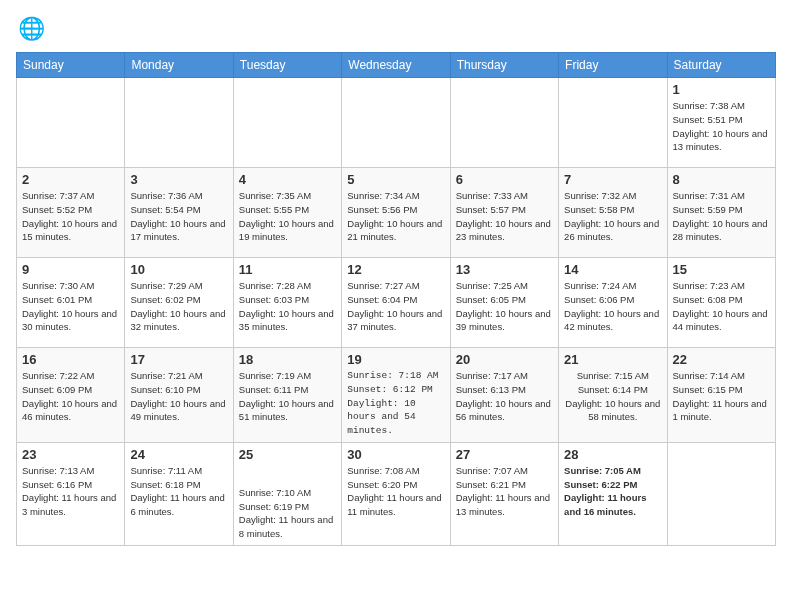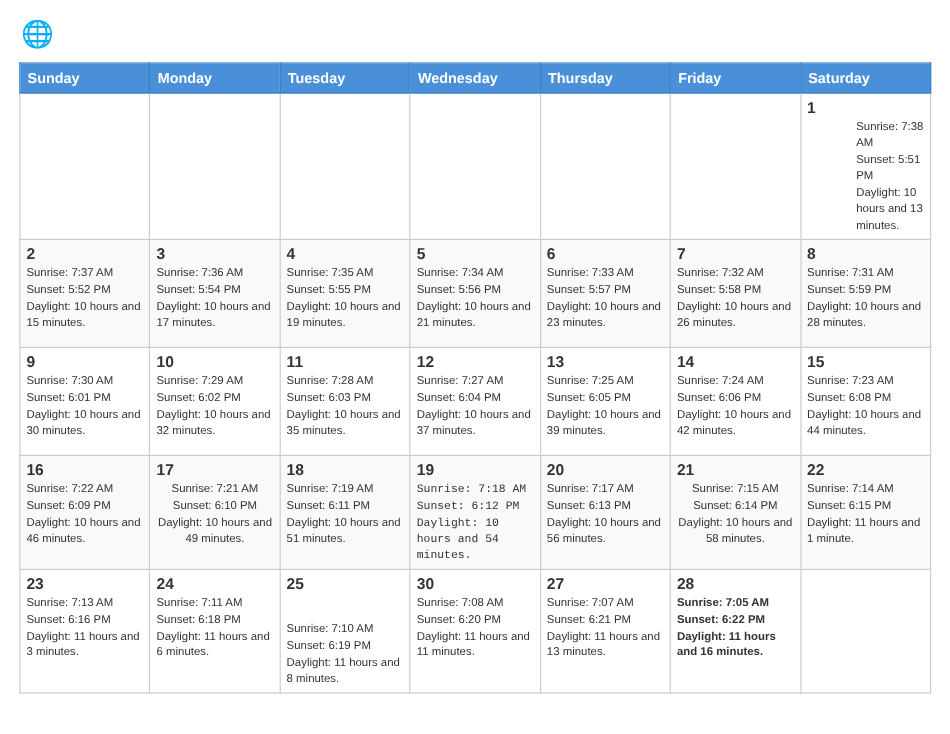--- a/index.html
+++ b/index.html
@@ -54,21 +54,21 @@
     }
     .calendar {
       width: 100%;
       border-collapse: collapse;
       border: 1px solid #ccc;
     }
     .calendar th {
       background: #4a90d9;
       color: #fff;
       font-size: 12px;
-      font-weight: bold;
+      font-weight: normal;
       padding: 5px 6px;
       border: 1px solid #3a7fc8;
       text-align: left;
     }
     .calendar td {
       width: 14.28%;
       vertical-align: top;
       border: 1px solid #ccc;
       padding: 4px 5px;
       font-size: 10px;
@@ -128,21 +128,21 @@
   <tbody id="calendar-body">
   <tr>
         <td class="empty-cell"></td>
         <td class="empty-cell"></td>
         <td class="empty-cell"></td>
         <td class="empty-cell"></td>
         <td class="empty-cell"></td>
         <td class="empty-cell"></td>
         <td>
           <span class="day-number">1</span>
-          <div class="day-info" style="white-space: pre-line; margin-left: 41px;">Sunrise: 7:38 AM
+          <div class="day-info" style="white-space: pre-line;">Sunrise: 7:38 AM
 Sunset: 5:51 PM
 Daylight: 10 hours and 13 minutes.</div>
         </td>
       </tr>
       <tr>
         <td>
           <span class="day-number">2</span>
           <div class="day-info" style="white-space: pre-line;">Sunrise: 7:37 AM
 Sunset: 5:52 PM
 Daylight: 10 hours and 15 minutes.</div>
@@ -230,21 +230,21 @@
       </tr>
       <tr>
         <td>
           <span class="day-number">16</span>
           <div class="day-info" style="white-space: pre-line;">Sunrise: 7:22 AM
 Sunset: 6:09 PM
 Daylight: 10 hours and 46 minutes.</div>
         </td>
         <td>
           <span class="day-number">17</span>
-          <div class="day-info" style="white-space: pre-line; text-align: center;">Sunrise: 7:21 AM
+          <div class="day-info" style="white-space: pre-line;">Sunrise: 7:21 AM
 Sunset: 6:10 PM
 Daylight: 10 hours and 49 minutes.</div>
         </td>
         <td>
           <span class="day-number">18</span>
           <div class="day-info" style="white-space: pre-line;">Sunrise: 7:19 AM
 Sunset: 6:11 PM
 Daylight: 10 hours and 51 minutes.</div>
         </td>
         <td>

